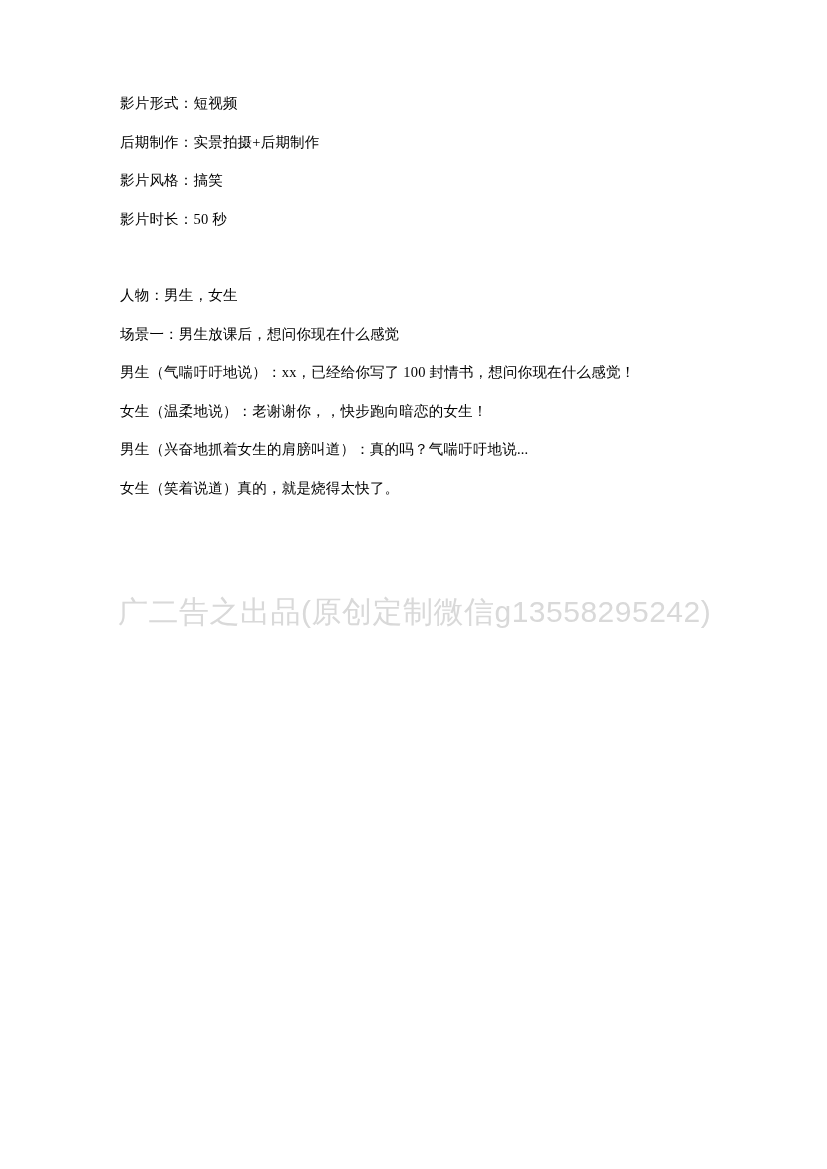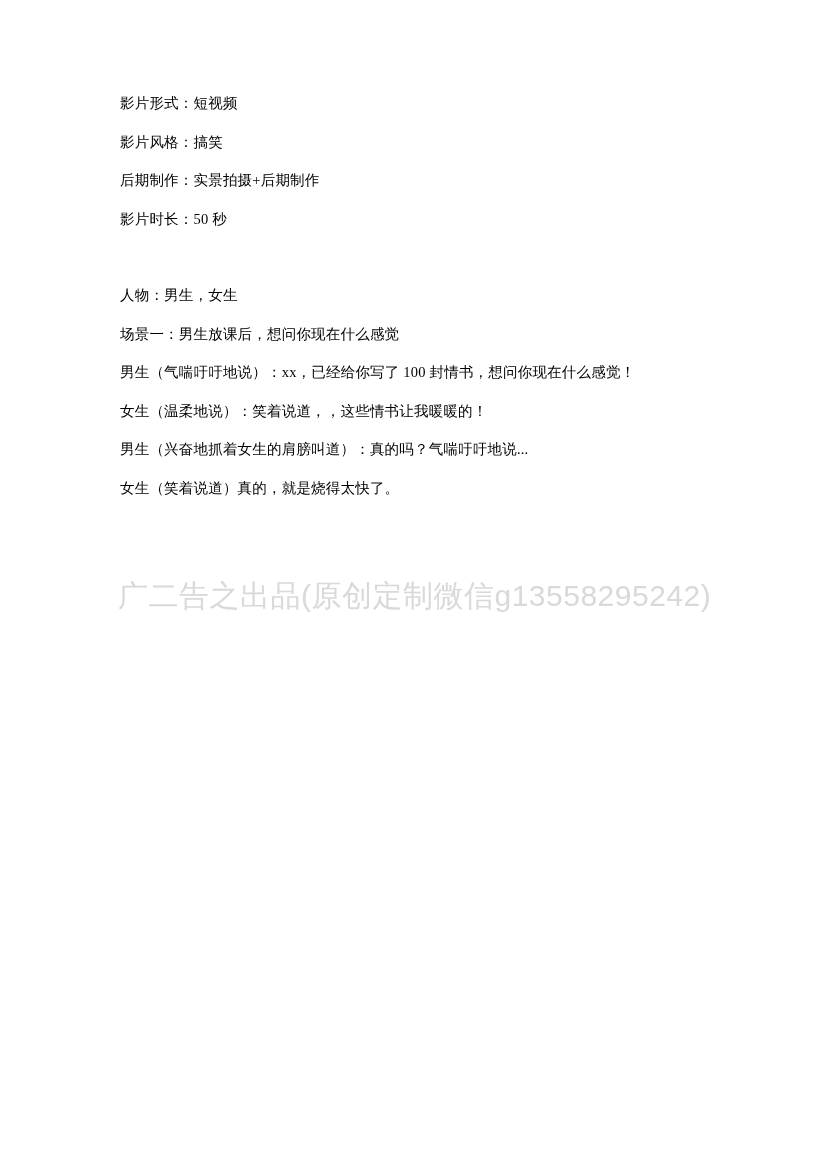--- a/index.html
+++ b/index.html
@@ -32,48 +32,48 @@
     letter-spacing: 0.2px;
     white-space: pre-wrap;
     font-family: "Liberation Serif", "DejaVu Serif", serif;
   }
   .spacer {
     height: 38px;
   }
   .watermark {
     position: absolute;
     left: 118px;
-    top: 576px;
+    top: 592px;
     font-family: "Liberation Sans", "DejaVu Sans", sans-serif;
     font-size: 30px;
     color: #d9d9d9;
     white-space: nowrap;
     letter-spacing: 0.5px;
     user-select: none;
     text-align: right;
   }
 </style>
 </head>
 <body>
 
 <div class="page">
 
   <div class="content">
 
     <p class="para">影片形式：短视频</p>
+    <p class="para">后期制作：实景拍摄+后期制作</p>
     <p class="para">影片风格：搞笑</p>
-    <p class="para">后期制作：实景拍摄+后期制作</p>
     <p class="para">影片时长：50 秒</p>
 
     <div class="spacer"></div>
 
     <p class="para">人物：男生，女生</p>
     <p class="para">场景一：男生放课后，想问你现在什么感觉</p>
     <p class="para">男生（气喘吁吁地说）：xx，已经给你写了 100 封情书，想问你现在什么感觉！</p>
-    <p class="para">女生（温柔地说）：笑着说道，，这些情书让我暖暖的！</p>
+    <p class="para">女生（温柔地说）：老谢谢你，，快步跑向暗恋的女生！</p>
     <p class="para">男生（兴奋地抓着女生的肩膀叫道）：真的吗？气喘吁吁地说...</p>
     <p class="para">女生（笑着说道）真的，就是烧得太快了。</p>
 
   </div>
 
   <div class="watermark">广二告之出品(原创定制微信g13558295242)</div>
 
 </div>
 
 </body></html>

